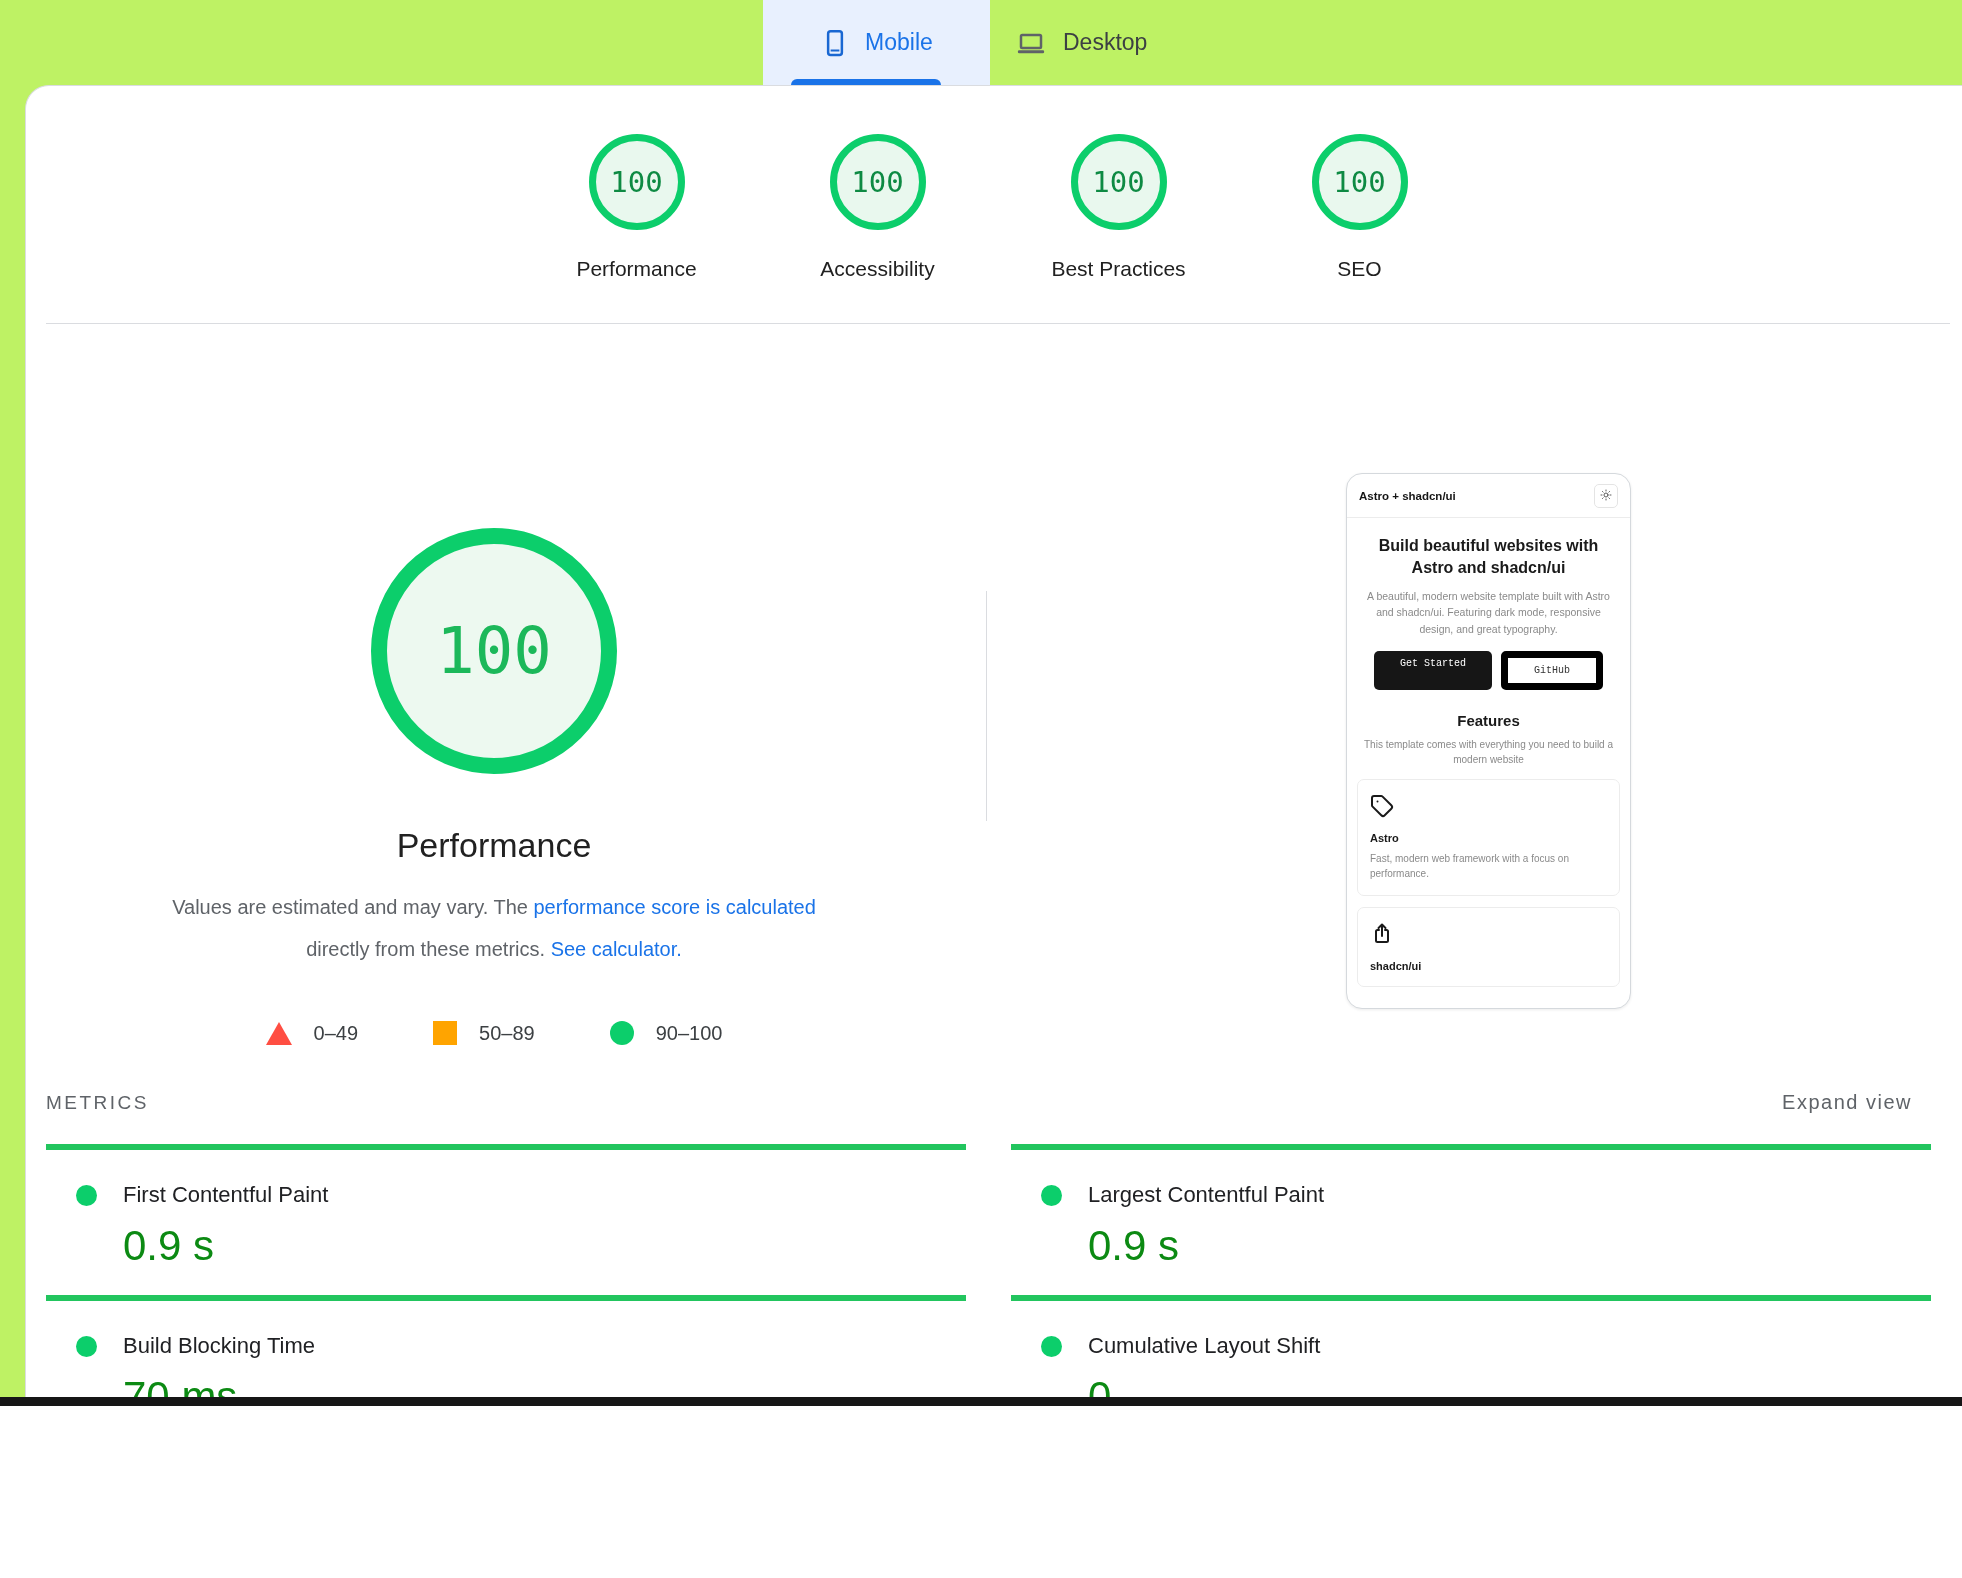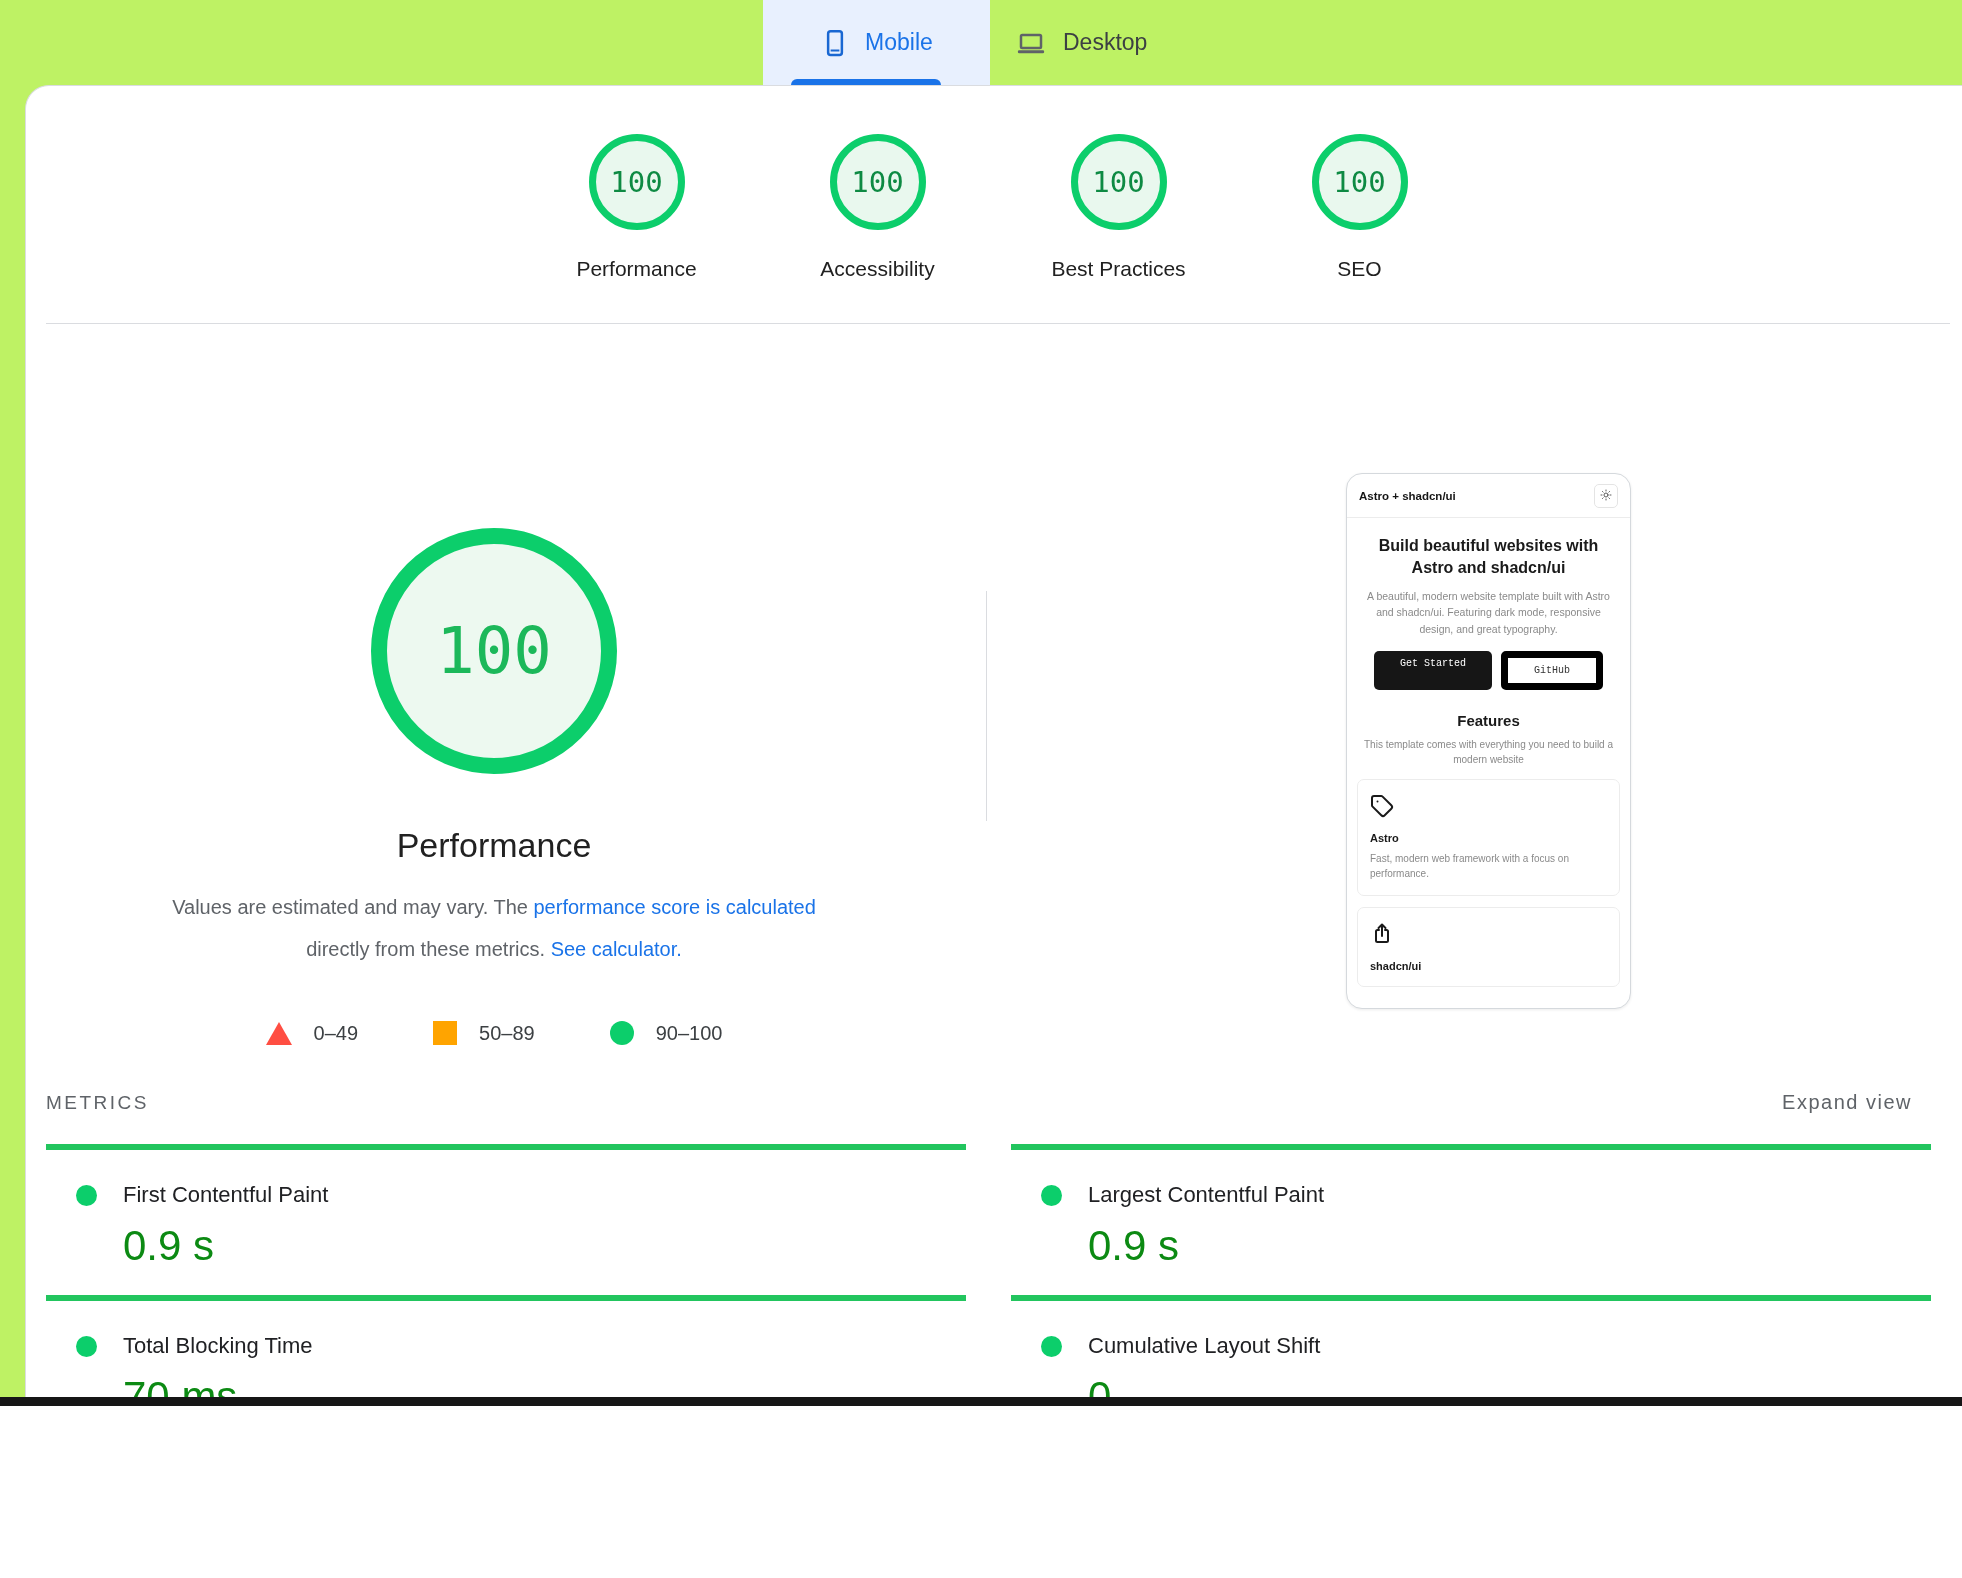--- a/index.html
+++ b/index.html
@@ -227,21 +227,21 @@
         <div class="metric-item">
           <div class="metric-head">
             <span class="metric-dot"></span>
             <span>First Contentful Paint</span>
           </div>
           <div class="metric-value">0.9 s</div>
         </div>
         <div class="metric-item">
           <div class="metric-head">
             <span class="metric-dot"></span>
-            <span>Total Blocking Time</span>
+            <span>Build Blocking Time</span>
           </div>
           <div class="metric-value">70 ms</div>
         </div>
         <div class="metric-item">
           <div class="metric-head">
             <span class="metric-dot"></span>
             <span>Speed Index</span>
           </div>
           <div class="metric-value">0.9 s</div>
         </div>

